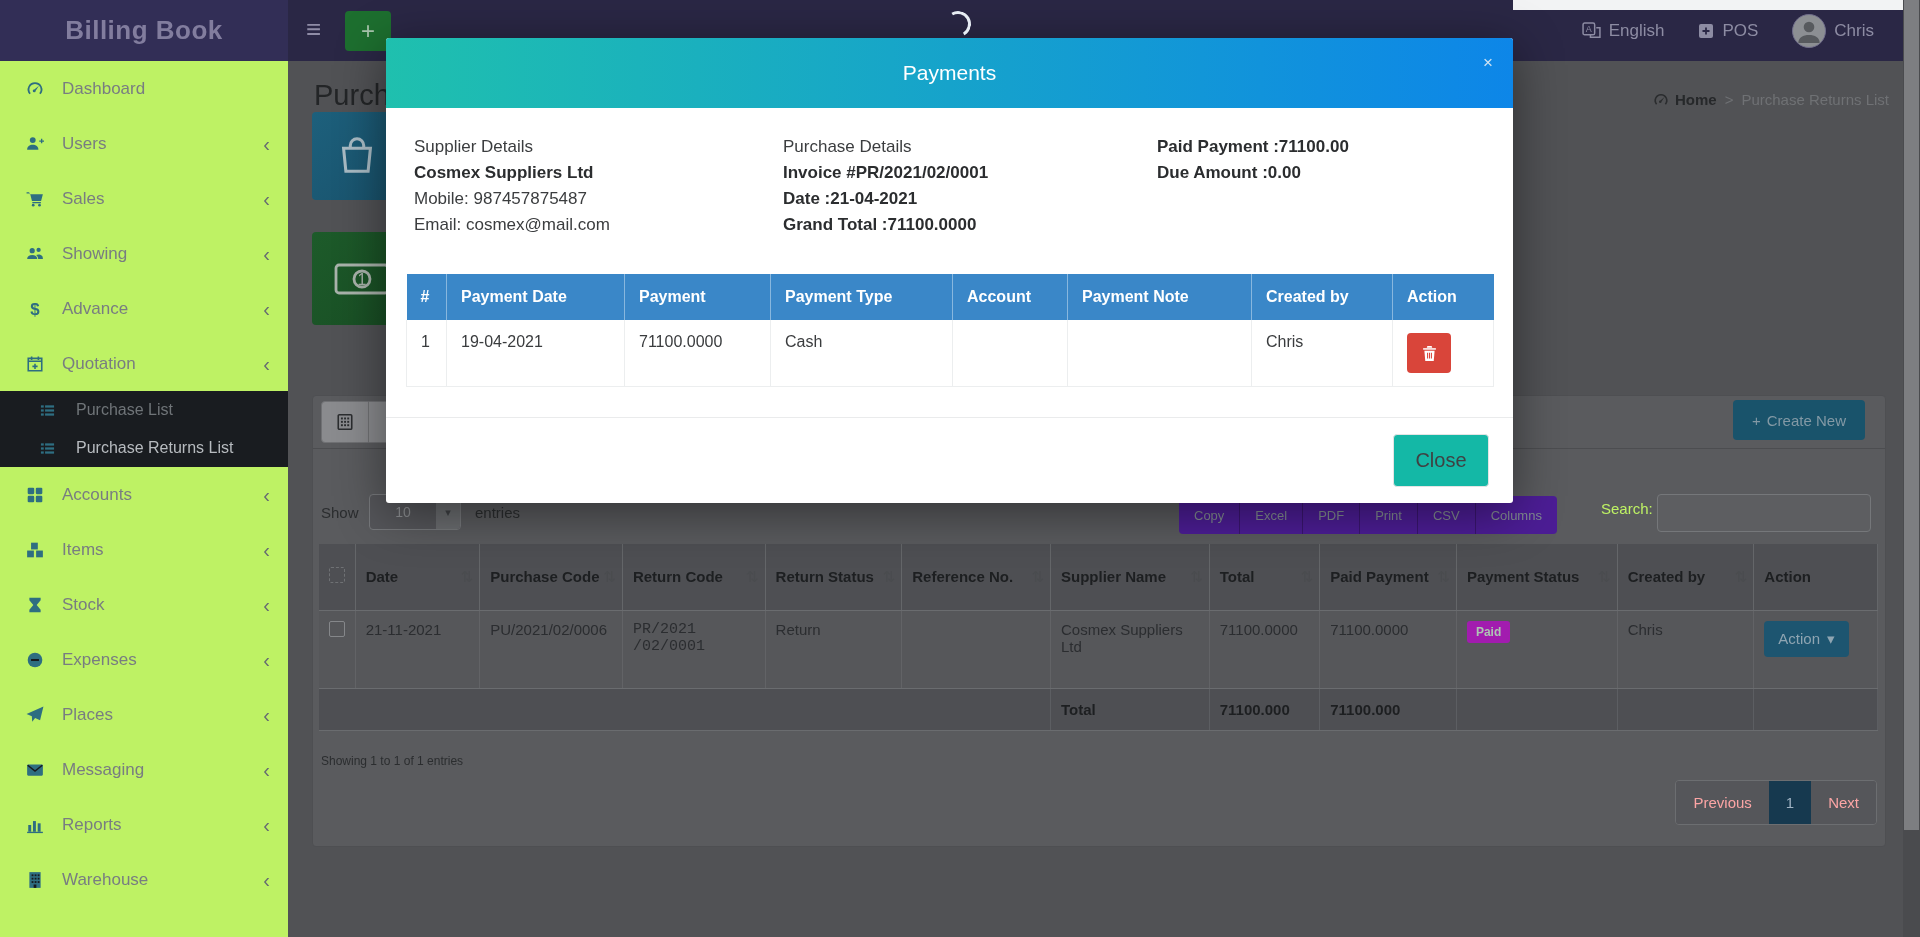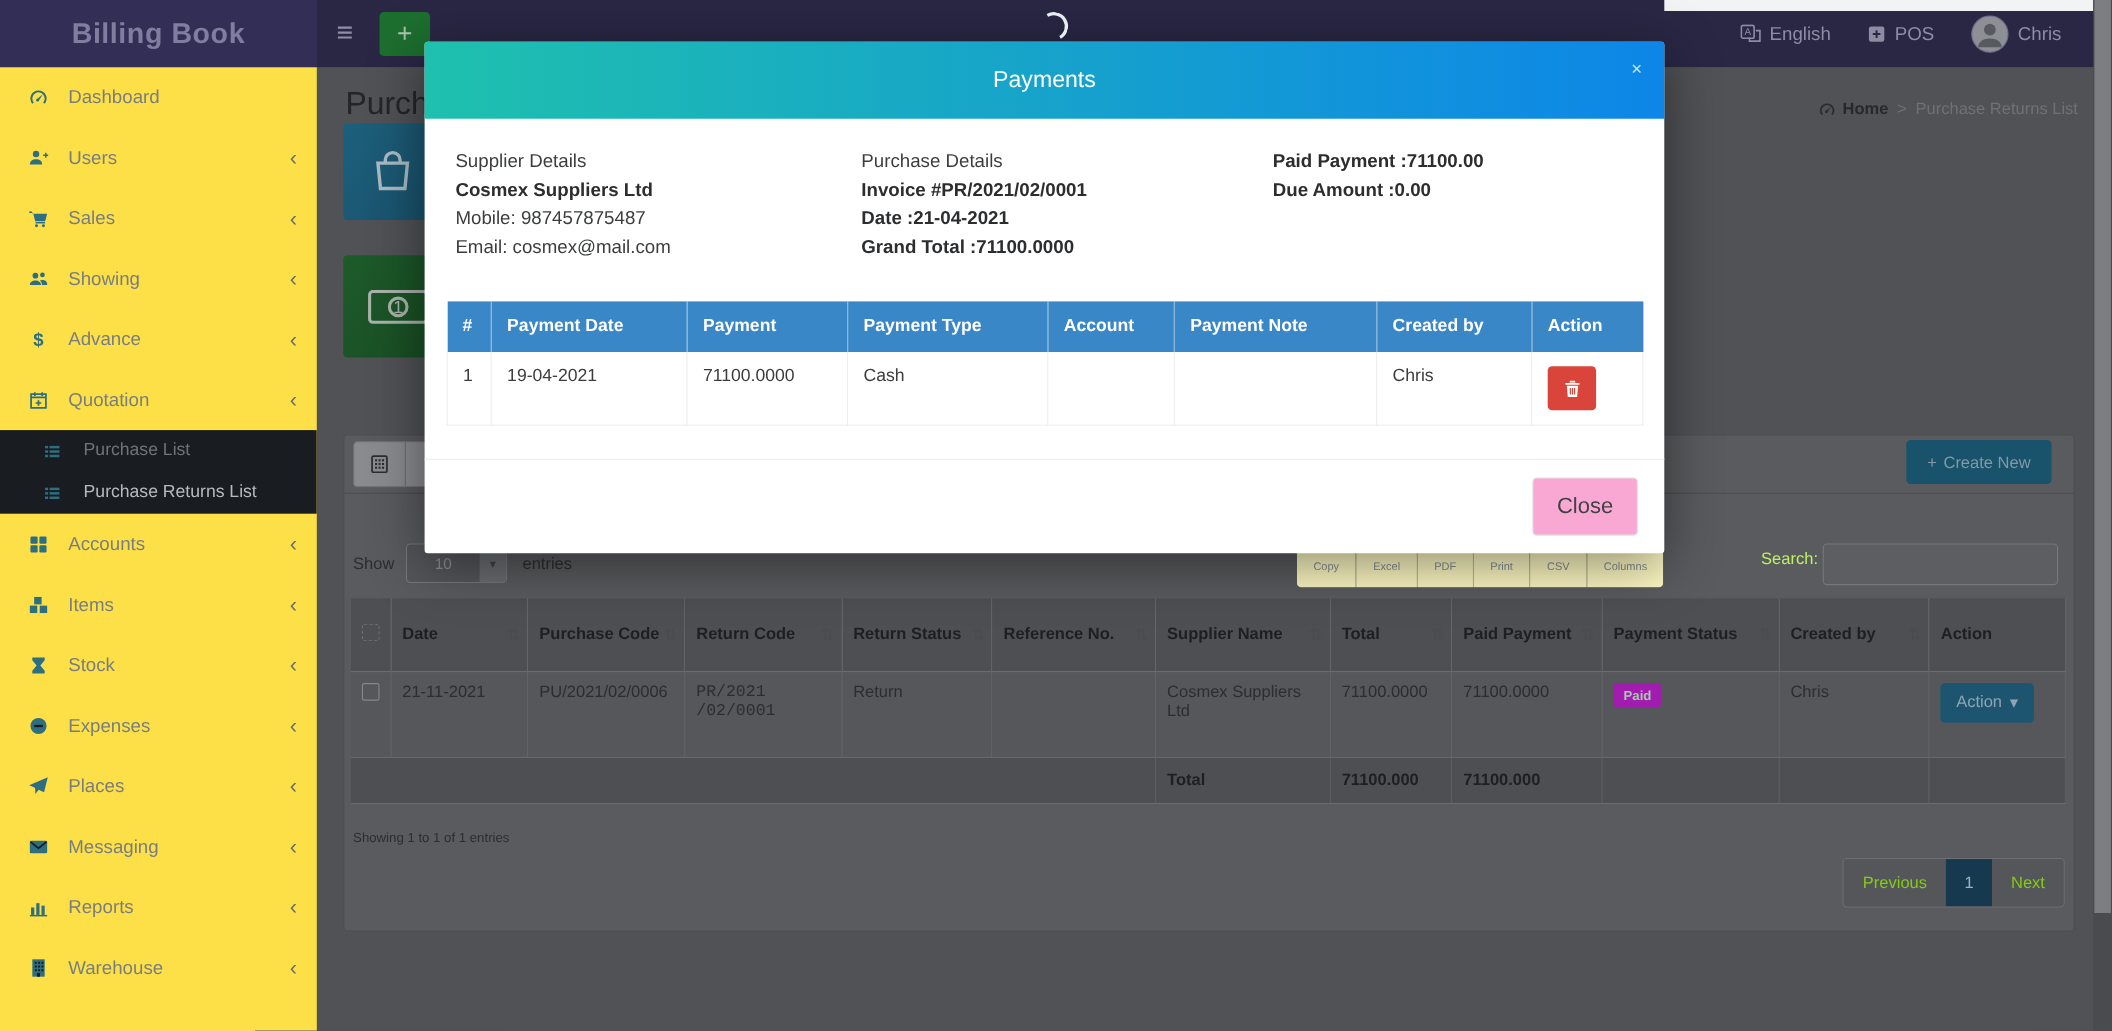--- a/index.html
+++ b/index.html
@@ -17,21 +17,21 @@
   .top-right { position:absolute; right:46px; top:0; height:61px; display:flex; align-items:center; gap:34px; color:#8d8ca3; font-size:17px; }
   .top-item { display:flex; align-items:center; gap:8px; cursor:pointer; }
   .top-item svg { display:block; }
   .avatar { width:34px; height:34px; border-radius:50%; background:#8c8f93; overflow:hidden; border:1px solid #6f6c8a; }
 
   .top-sliver { position:absolute; left:1513px; top:0; width:390px; height:10px; background:#f2f3f4; z-index:60; }
   .scrollbar { position:absolute; left:1903px; top:0; width:17px; height:937px; background:#4a4b4e; z-index:200; }
   .scrollbar .thumb { position:absolute; left:1px; top:0; width:15px; height:830px; background:#7d7e81; }
 
   
-  .sidebar { position:absolute; left:0; top:61px; width:288px; height:876px; background:#fde047; z-index:9; overflow:hidden; }
+  .sidebar { position:absolute; left:0; top:61px; width:288px; height:876px; background:#bef264; z-index:9; overflow:hidden; }
   .s-item { height:55px; display:flex; align-items:center; padding:0 18px 0 26px; color:#787d81; font-size:17px; cursor:pointer; position:relative; }
   .s-icon { width:30px; color:#2e6e81; display:flex; align-items:center; }
   .s-icon svg { width:18px; height:18px; fill:currentColor; }
   .s-label { flex:1; margin-left:6px; }
   .s-chev { color:#676c71; font-size:20px; line-height:1; }
   .chev-down { display:inline-block; transform:rotate(-90deg); }
   .s-item.active { background:#1e2125; border-left:4px solid #4e4878; padding-left:22px; }
   .s-item.active .s-label { color:#a2a7ab; }
   .submenu { background:#191c20; }
   .sub-item { height:38px; display:flex; align-items:center; padding-left:40px; font-size:16px; color:#6f7478; cursor:pointer; }
@@ -59,41 +59,41 @@
   .card-divider { position:absolute; left:0; top:52px; width:100%; border-bottom:1px solid #4c4d50; }
 
   .show-label { position:absolute; left:8px; top:108px; font-size:15px; color:#2b2d2f; }
   .fake-select { position:absolute; left:56px; top:98px; width:92px; height:36px; border:1px solid #77797c; border-radius:4px;
                  background:#55565a; display:flex; align-items:center; cursor:pointer; }
   .fake-select .val { flex:1; text-align:center; color:#8d8f92; font-size:14px; }
   .fake-select .car { width:24px; height:34px; background:#6b6d70; border-radius:0 3px 3px 0; display:flex; align-items:center; justify-content:center; color:#3f4144; font-size:11px; }
   .entries-label { position:absolute; left:162px; top:108px; font-size:15px; color:#2b2d2f; }
 
   .export-group { position:absolute; left:866px; top:100px; height:38px; display:flex; border-radius:4px; overflow:hidden; }
-  .exp-btn { background:#fef9c3; color:#828c91; font-size:10px; padding:0 15px; display:flex; align-items:center; border-right:1px solid rgba(0,0,0,.25); cursor:pointer; }
+  .exp-btn { background:#4c1d95; color:#828c91; font-size:13px; padding:0 15px; display:flex; align-items:center; border-right:1px solid rgba(0,0,0,.25); cursor:pointer; }
   .exp-btn:last-child { border-right:none; }
   .search-label { position:absolute; left:1288px; top:104px; font-size:15px; color:#bef264; }
   .search-input { position:absolute; left:1344px; top:98px; width:214px; height:38px; background:#5d5e61; border:1px solid #75777a; border-radius:4px; outline:none; color:#2b2d2f; padding:0 8px; font-size:15px; }
 
   table.data-table { position:absolute; left:6px; top:148px; width:1559px; border-collapse:collapse; table-layout:fixed; }
   .data-table th, .data-table td { border-bottom:1px solid #6a6c6f; border-right:1px solid rgba(120,122,125,.35); padding:10px 10px; font-size:15px; text-align:left; vertical-align:top; }
   .data-table th { background:#4e4f53; color:#1d1f21; font-weight:bold; height:66px; vertical-align:middle; position:relative; }
   .data-table td { background:#56575a; color:#2b2d30; height:78px; }
   .data-table tfoot td { background:#4e4f53; color:#1d1f21; font-weight:bold; height:42px; vertical-align:middle; }
   .sort { position:absolute; right:6px; top:50%; transform:translateY(-50%); color:#4a4c4f; font-size:15px; font-weight:normal; }
   .chk { width:16px; height:16px; border:1px solid #85878a; border-radius:2px; background:transparent; display:inline-block; cursor:pointer; }
   th .chk { border-style:dashed; border-color:#6f7174; }
   .badge-paid { display:inline-block; background:#a21caf; color:#aec4b3; font-size:12px; font-weight:bold; padding:4px 9px; border-radius:3px; }
   .action-btn { display:inline-flex; align-items:center; gap:7px; background:#1d5570; color:#8fa5b2; font-size:15px; padding:9px 14px; border-radius:4px; cursor:pointer; }
   .rc-cell { white-space:pre-line;font-family:Liberation Mono, monospace; }
   .td-right { text-align:right; }
 
   .summary { position:absolute; left:8px; top:358px; font-size:12px; color:#2b2d2f; }
   .pagination { position:absolute; right:8px; top:384px; display:flex; border:1px solid #6c6e71; border-radius:4px; overflow:hidden; font-size:15px; }
-  .pg { padding:13px 17px; background:#55565a; color:#84cc16; cursor:pointer; }
+  .pg { padding:13px 17px; background:#55565a; color:#fca5a5; cursor:pointer; }
   .pg.active { background:#16394f; color:#9fb2c2; }
 
   
   .modal { position:absolute; left:386px; top:38px; width:1127px; height:465px; background:#ffffff; border-radius:3px;
            box-shadow:0 10px 50px rgba(0,0,0,.45); z-index:100; }
   .modal-header { height:70px; background:linear-gradient(90deg,#1fc0ae,#0d86e8); border-radius:3px 3px 0 0; position:relative;
                   display:flex; align-items:center; justify-content:center; }
   .modal-title { color:#ffffff; font-size:21px; }
   .modal-x { position:absolute; right:20px; top:16px; color:#cfe3f2; font-size:17px; cursor:pointer; line-height:1; }
   .modal-body { padding:26px 28px 0 28px; position:relative; }
@@ -102,21 +102,21 @@
   .detail-col .b { font-weight:bold; color:#2b2d2f; }
   .dc1 { left:0; } .dc2 { left:369px; } .dc3 { left:743px; }
 
   .pay-table-wrap { margin:22px -8px 0 -8px; }
   table.pay-table { width:1087px; border-collapse:collapse; table-layout:fixed; }
   .pay-table th { background:#3a87c8; color:#fff; font-size:16px; font-weight:bold; text-align:left; padding:12px 14px; height:46px; border-right:1px solid rgba(255,255,255,.4); }
   .pay-table th:last-child { border-right:none; }
   .pay-table td { border:1px solid #eceeef; border-top:none; font-size:16px; color:#3a3c3e; padding:13px 14px; height:62px; vertical-align:top; }
   .del-btn { width:44px; height:40px; background:#d9453a; border:none; border-radius:4px; display:flex; align-items:center; justify-content:center; cursor:pointer; }
   .modal-footer { position:absolute; left:0; bottom:0; width:100%; height:86px; border-top:1px solid #eaebec; }
-  .close-btn { position:absolute; right:24px; top:16px; width:96px; height:53px; background:#f9a8d4; border:1px solid #e4e4e4; border-radius:4px;
+  .close-btn { position:absolute; right:24px; top:16px; width:96px; height:53px; background:#14b8a6; border:1px solid #e4e4e4; border-radius:4px;
                font-size:20px; color:#3f4143; display:flex; align-items:center; justify-content:center; cursor:pointer; font-family:"Liberation Sans", sans-serif; }
 
   .spinner { position:absolute; left:945px; top:11px; width:26px; height:26px; border-radius:50%;
              border:3px solid transparent; border-top-color:#e6ecf3; border-right-color:#e6ecf3; transform:rotate(15deg); z-index:120; }
 </style>
 </head>
 <body>
 
 <div class="topbar">
   <div class="brand">Billing Book</div>

